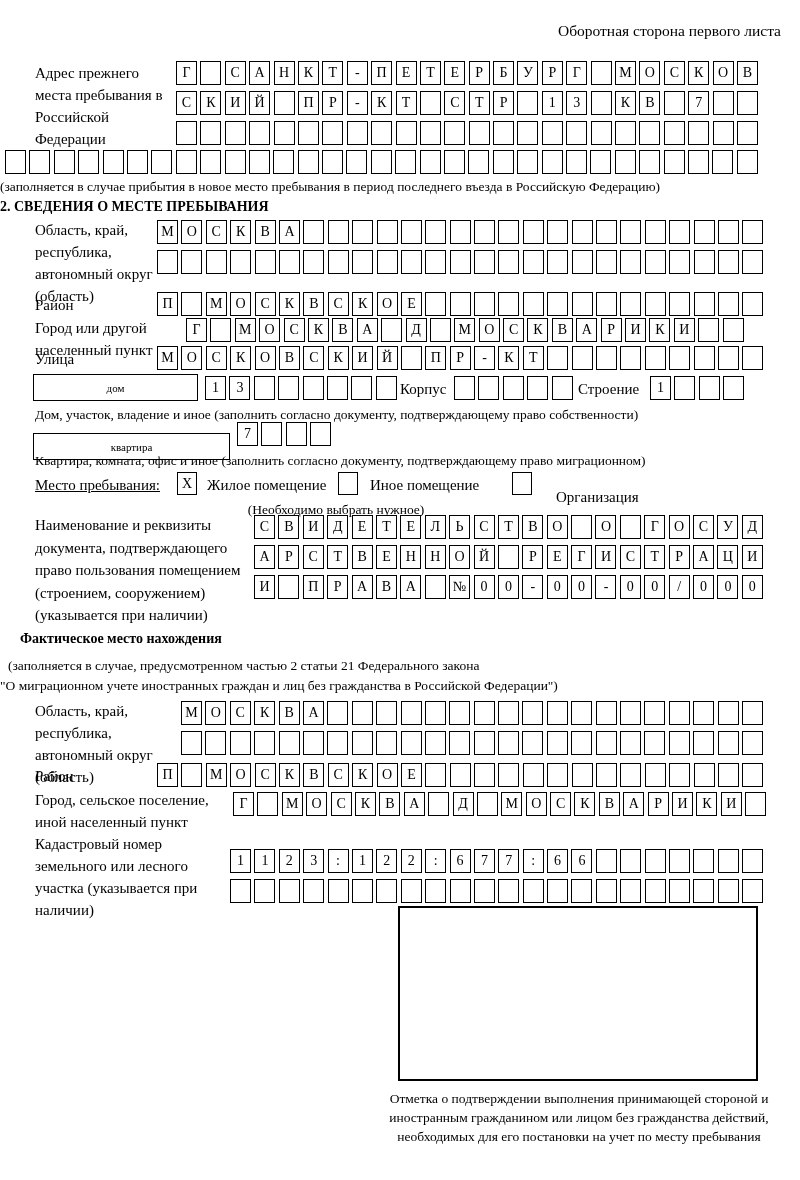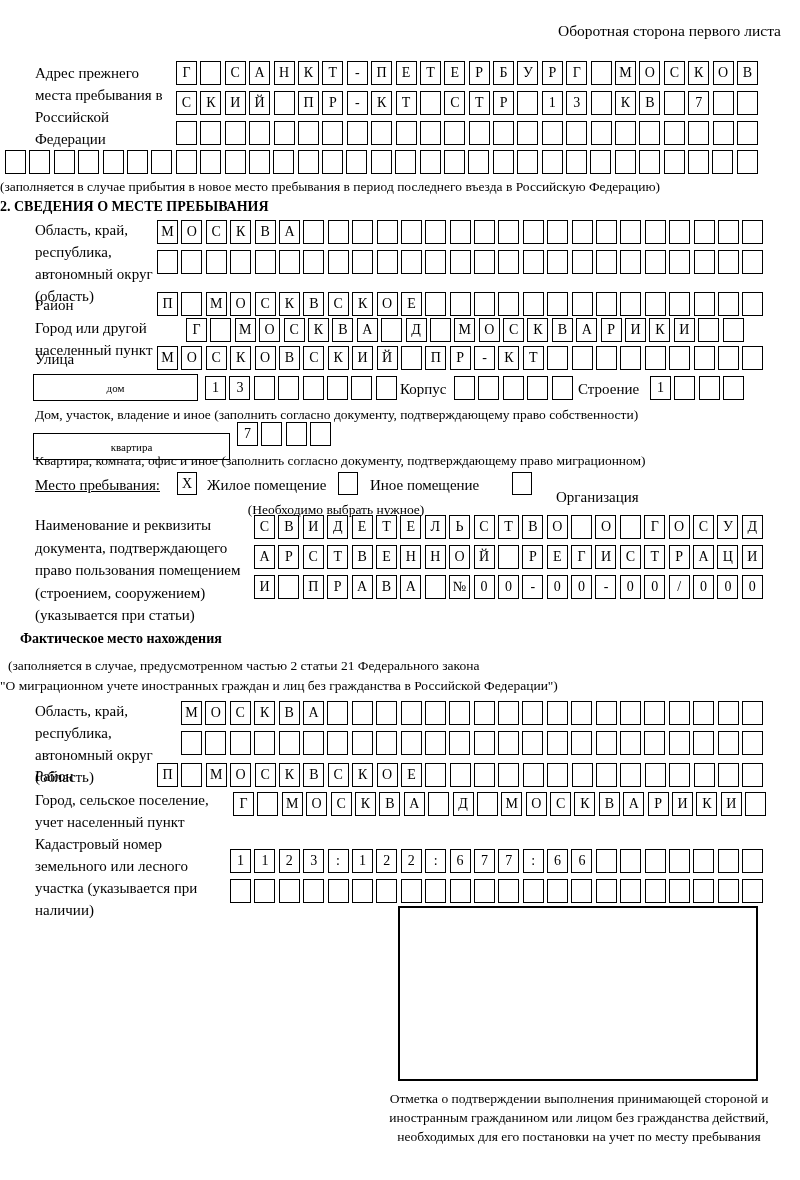--- a/index.html
+++ b/index.html
@@ -333,21 +333,21 @@
 
 <div class="abs lbl" style="left:35px;top:474px;text-decoration:underline;">Место пребывания:</div>
 <div class="checkbox" style="left:177px;top:472px;">X</div>
 <div class="abs lbl" style="left:207px;top:474px;">Жилое помещение</div>
 <div class="checkbox" style="left:338px;top:472px;"></div>
 <div class="abs lbl" style="left:370px;top:474px;">Иное помещение</div>
 <div class="checkbox" style="left:512px;top:472px;"></div>
 <div class="abs lbl" style="left:556px;top:474px;margin-top:12px;">Организация</div>
 <div class="abs note" style="left:186px;top:501px;width:300px;text-align:center;">(Необходимо выбрать нужное)</div>
 
-<div class="abs lbl" style="left:35px;top:514px;width:210px;line-height:22.5px;">Наименование и реквизиты документа, подтверждающего право пользования помещением (строением, сооружением) (указывается при статьи)</div>
+<div class="abs lbl" style="left:35px;top:514px;width:210px;line-height:22.5px;">Наименование и реквизиты документа, подтверждающего право пользования помещением (строением, сооружением) (указывается при наличии)</div>
 <div class="cellrow" style="left:254px;top:515px">
     <div class="cell">С</div>
     <div class="cell">В</div>
     <div class="cell">И</div>
     <div class="cell">Д</div>
     <div class="cell">Е</div>
     <div class="cell">Т</div>
     <div class="cell">Е</div>
     <div class="cell">Л</div>
     <div class="cell">Ь</div>
@@ -491,21 +491,21 @@
     <div class="cell"></div>
     <div class="cell"></div>
     <div class="cell"></div>
     <div class="cell"></div>
     <div class="cell"></div>
     <div class="cell"></div>
     <div class="cell"></div>
     <div class="cell"></div>
   </div>
 
-<div class="abs lbl" style="left:35px;top:789px;width:196px;">Город, сельское поселение, учет населенный пункт</div>
+<div class="abs lbl" style="left:35px;top:789px;width:196px;">Город, сельское поселение, иной населенный пункт</div>
 <div class="cellrow" style="left:233px;top:792px">
     <div class="cell">Г</div>
     <div class="cell"></div>
     <div class="cell">М</div>
     <div class="cell">О</div>
     <div class="cell">С</div>
     <div class="cell">К</div>
     <div class="cell">В</div>
     <div class="cell">А</div>
     <div class="cell"></div>

